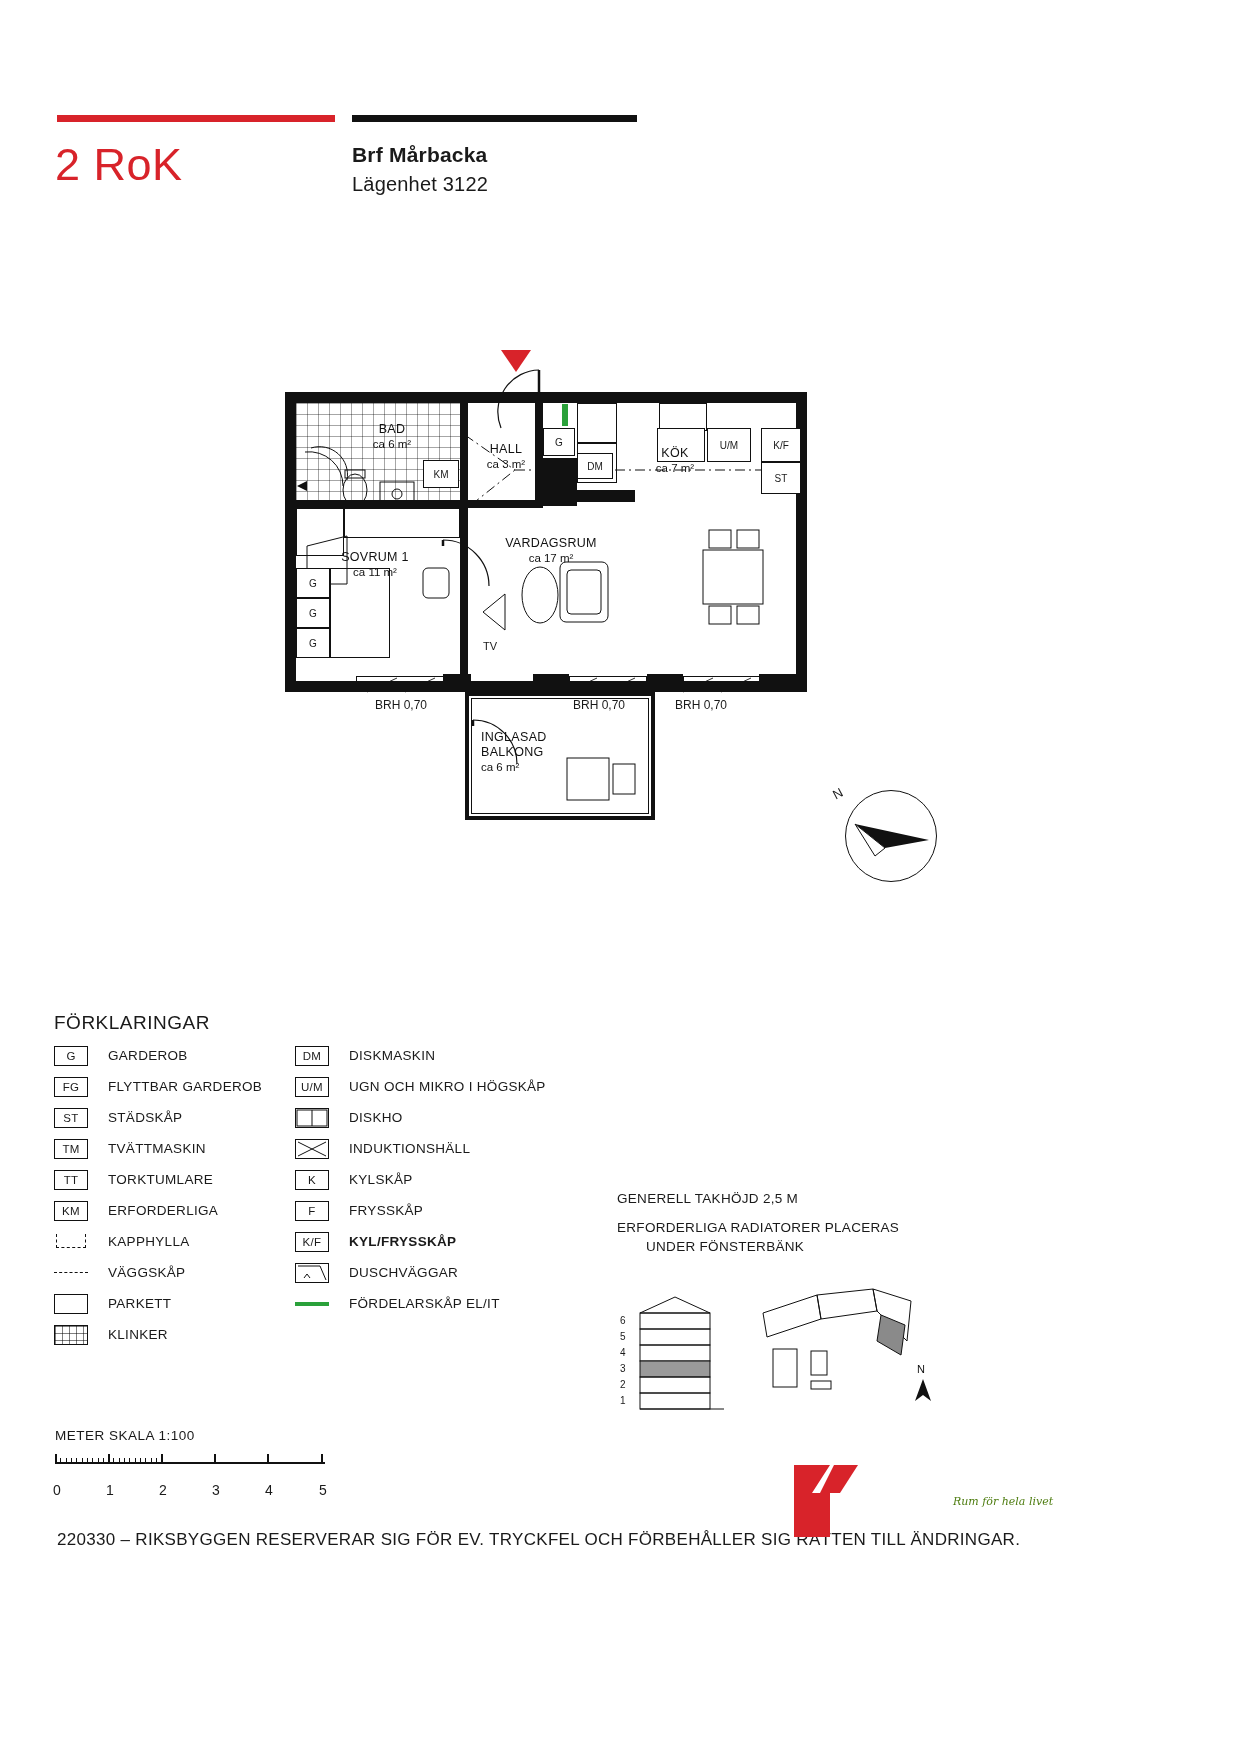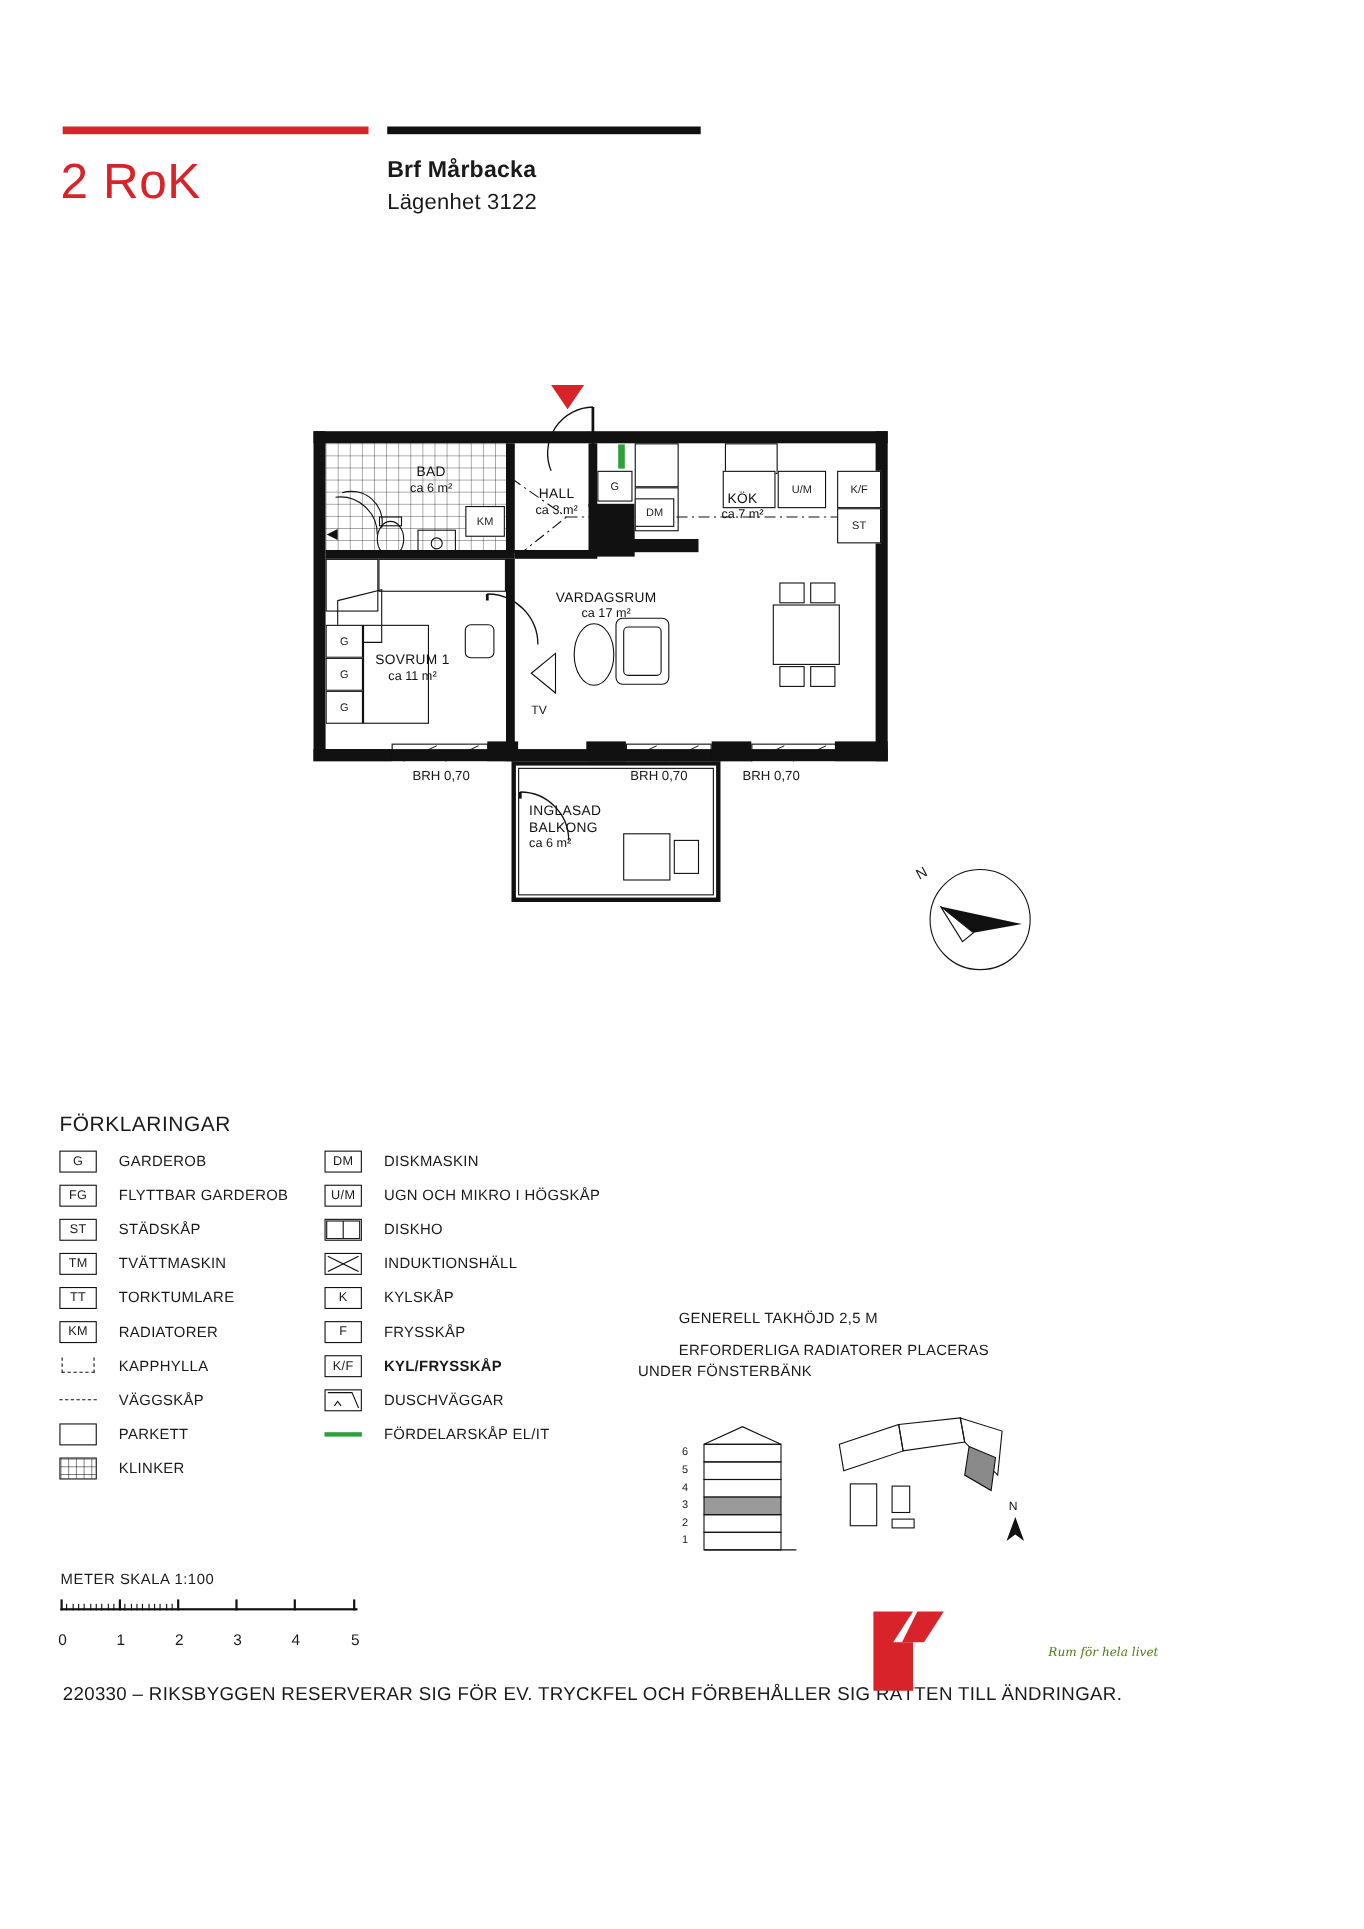--- a/index.html
+++ b/index.html
@@ -213,21 +213,21 @@
       <div class="rm-area">ca 6 m²</div>
     </div>
     <div class="rm-label" style="left:188px;top:82px;width:86px;margin-top:20px;">
       <div class="rm-name">HALL</div>
       <div class="rm-area">ca 3 m²</div>
     </div>
     <div class="rm-label" style="left:345px;top:106px;width:110px;">
       <div class="rm-name">KÖK</div>
       <div class="rm-area">ca 7 m²</div>
     </div>
-    <div class="rm-label" style="left:40px;top:210px;width:120px;margin-top:43px;">
+    <div class="rm-label" style="left:40px;top:210px;width:120px;">
       <div class="rm-name">SOVRUM 1</div>
       <div class="rm-area">ca 11 m²</div>
     </div>
     <div class="rm-label" style="left:206px;top:196px;width:140px;">
       <div class="rm-name">VARDAGSRUM</div>
       <div class="rm-area">ca 17 m²</div>
     </div>
     <div class="rm-label" style="left:206px;top:390px;width:116px;text-align:left;">
       <div class="rm-name">INGLASAD</div>
       <div class="rm-name">BALKONG</div>
@@ -267,21 +267,21 @@
     <div class="leg-row">
       <div class="leg-sym">TM</div>
       <div class="leg-txt">TVÄTTMASKIN</div>
     </div>
     <div class="leg-row">
       <div class="leg-sym">TT</div>
       <div class="leg-txt">TORKTUMLARE</div>
     </div>
     <div class="leg-row">
       <div class="leg-sym">KM</div>
-      <div class="leg-txt">RADIATORER</div>
+      <div class="leg-txt">ERFORDERLIGA</div>
     </div>
     <div class="leg-row">
       <div class="leg-sym nb kapp"></div>
       <div class="leg-txt">KAPPHYLLA</div>
     </div>
     <div class="leg-row">
       <div class="leg-sym nb" style="border:none;">
         <div style="width:34px;border-top:1.5px dashed #111;"></div>
       </div>
       <div class="leg-txt">VÄGGSKÅP</div>
@@ -346,21 +346,21 @@
     </div>
     <div class="leg-row">
       <div class="greenline"></div>
       <div class="leg-txt">FÖRDELARSKÅP EL/IT</div>
     </div>
   </div>
 
 
   <div class="note" style="left:617px;top:1189px;">GENERELL TAKHÖJD 2,5 M</div>
   <div class="note" style="left:617px;top:1218px;">ERFORDERLIGA RADIATORER PLACERAS</div>
-  <div class="note" style="left:580px;top:1237px;">UNDER FÖNSTERBÄNK</div>
+  <div class="note" style="left:646px;top:1237px;">UNDER FÖNSTERBÄNK</div>
 
   <div class="bldg">
     <svg width="110" height="115" style="position:absolute;left:0;top:0;">
       <polygon points="20,18 55,2 90,18" fill="none" stroke="#111" stroke-width="1"></polygon>
       <rect x="20" y="18" width="70" height="16" fill="none" stroke="#111"></rect>
       <rect x="20" y="34" width="70" height="16" fill="none" stroke="#111"></rect>
       <rect x="20" y="50" width="70" height="16" fill="none" stroke="#111"></rect>
       <rect x="20" y="66" width="70" height="16" fill="#9a9a9a" stroke="#111"></rect>
       <rect x="20" y="82" width="70" height="16" fill="none" stroke="#111"></rect>
       <rect x="20" y="98" width="70" height="16" fill="none" stroke="#111"></rect>

